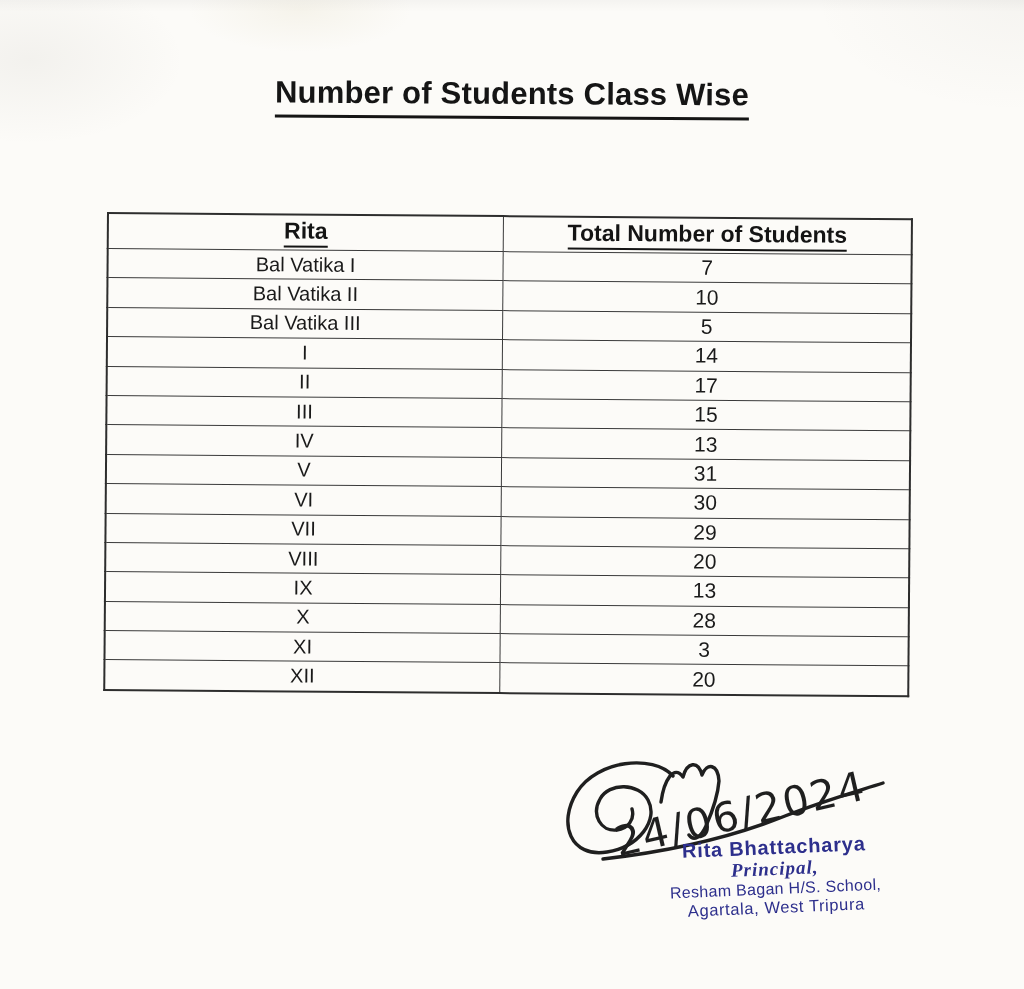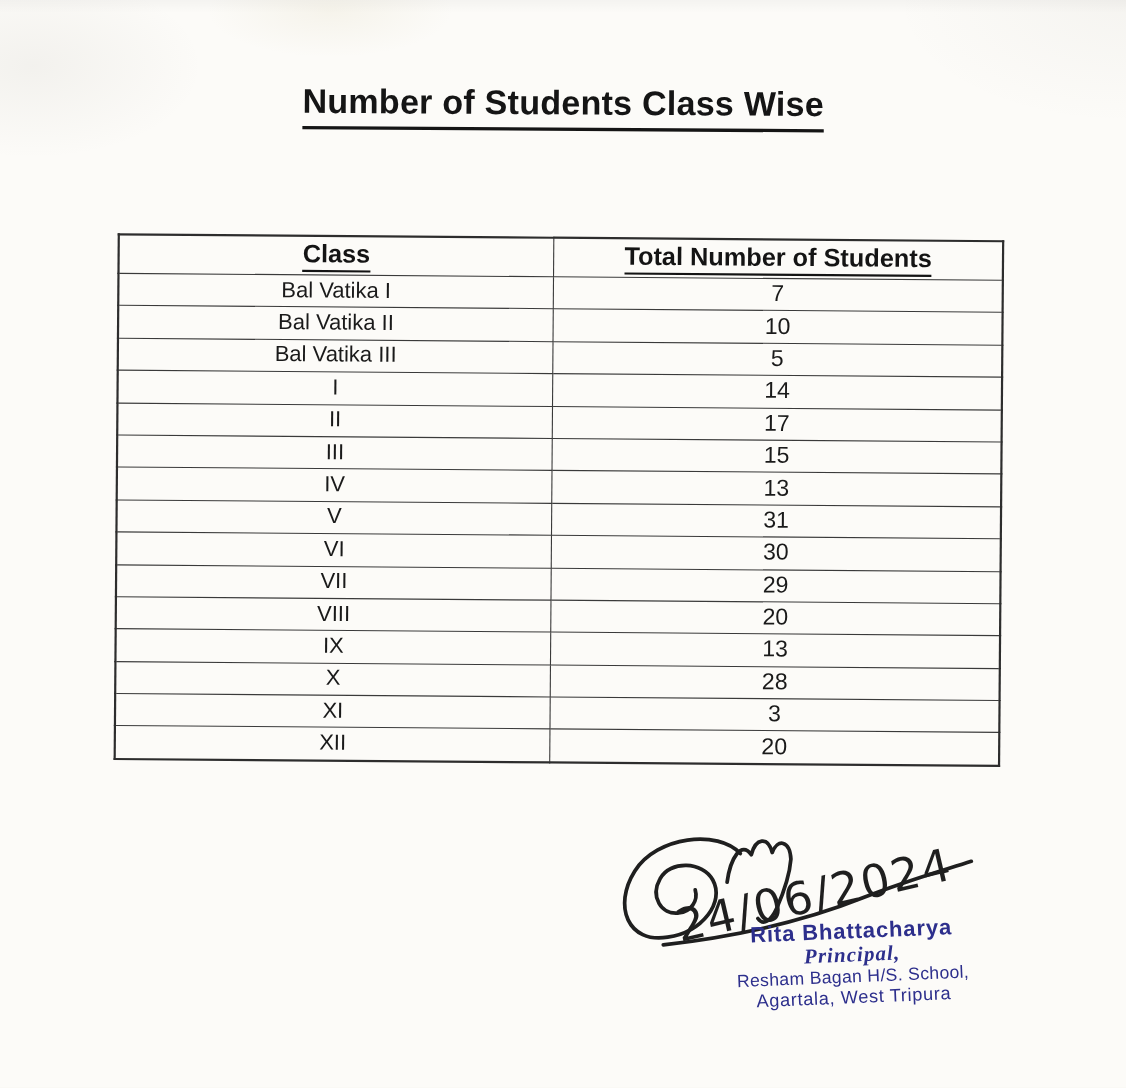--- a/index.html
+++ b/index.html
@@ -135,21 +135,21 @@
   </h1>
 
   <table class="students">
     <colgroup>
       <col class="col-class">
       <col class="col-total">
     </colgroup>
     <thead>
       <tr>
         <th>
-          <span>Class</span>
+          <span>Rita</span>
         </th>
         <th>
           <span>Total Number of Students</span>
         </th>
       </tr>
     </thead>
     <tbody>
         <tr>
           <td>Bal Vatika I</td>
           <td class="count">7</td>

